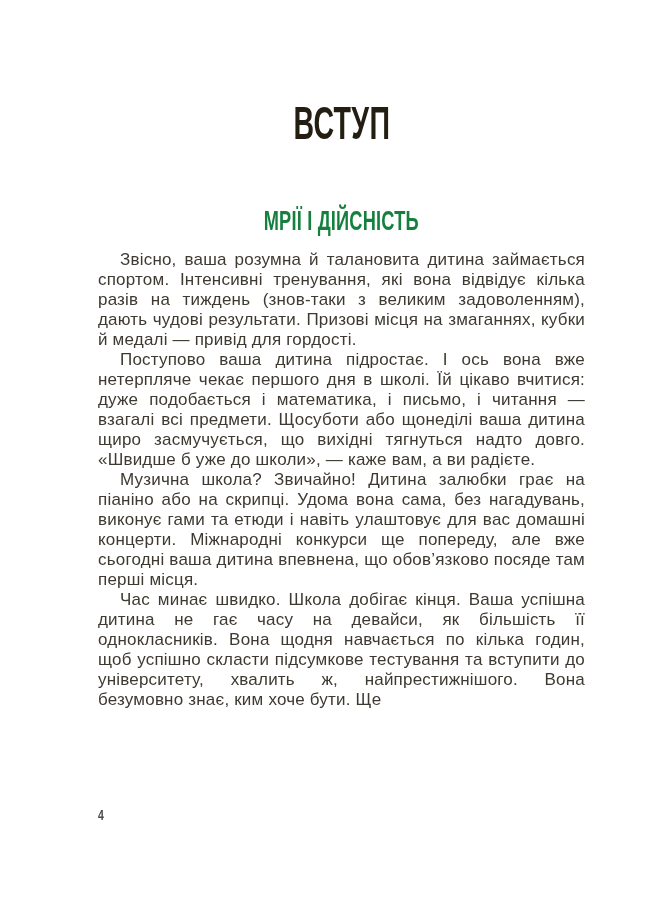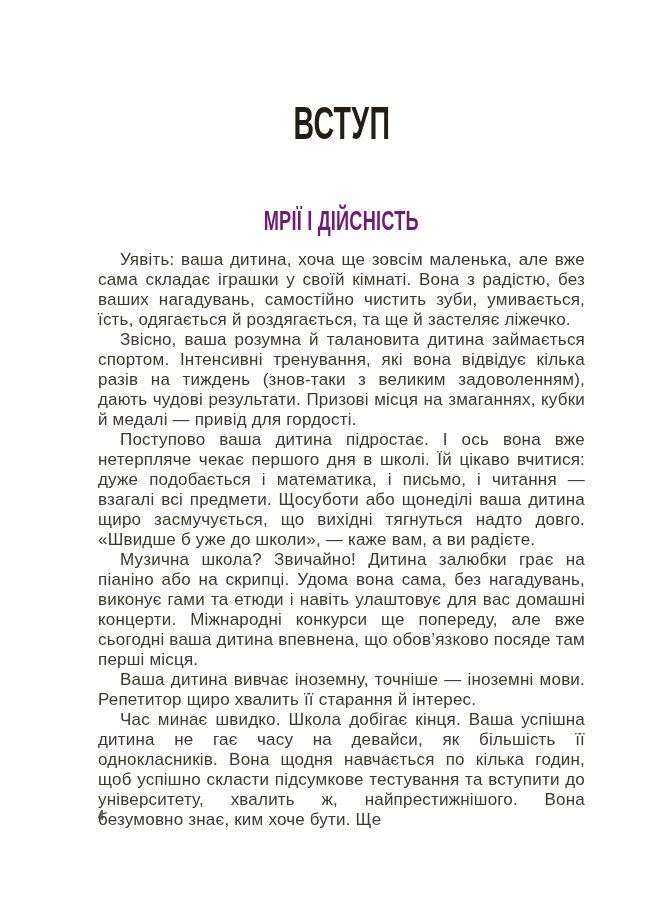--- a/index.html
+++ b/index.html
@@ -35,21 +35,21 @@
   }
   .section-heading {
     position: absolute;
     top: 206px;
     left: 98px;
     width: 487px;
     text-align: center;
     font-size: 28px;
     line-height: 29px;
     font-weight: bold;
-    color: #701a75;
+    color: #15803d;
   }
   .section-heading .condensed {
     display: inline-block;
     transform: scaleX(0.65);
     transform-origin: center;
     white-space: nowrap;
     letter-spacing: 0.3px;
   }
   .body-text {
     position: absolute;
@@ -85,23 +85,21 @@
 </head>
 <body>
 
 <div class="page">
 
   <h1 class="chapter-title" style="margin:0;"><span class="condensed">ВСТУП</span></h1>
 
   <h2 class="section-heading" style="margin:0;"><span class="condensed">МРІЇ І ДІЙСНІСТЬ</span></h2>
 
   <div class="body-text">
-    <p>Уявіть: ваша дитина, хоча ще зовсім маленька, але вже сама складає іграшки у своїй кімнаті. Вона з радістю, без ваших нагадувань, самостійно чистить зуби, умивається, їсть, одягається й роздягається, та ще й застеляє ліжечко.</p>
     <p>Звісно, ваша розумна й талановита дитина займається спортом. Інтенсивні тренування, які вона відвідує кілька разів на тиждень (знов-таки з великим задоволенням), дають чудові результати. Призові місця на змаганнях, кубки й медалі — привід для гордості.</p>
     <p>Поступово ваша дитина підростає. І ось вона вже нетерпляче чекає першого дня в школі. Їй цікаво вчитися: дуже подобається і математика, і письмо, і читання — взагалі всі предмети. Щосуботи або щонеділі ваша дитина щиро засмучується, що вихідні тягнуться надто довго. «Швидше б уже до школи», — каже вам, а ви радієте.</p>
     <p>Музична школа? Звичайно! Дитина залюбки грає на піаніно або на скрипці. Удома вона сама, без нагадувань, виконує гами та етюди і навіть улаштовує для вас домашні концерти. Міжнародні конкурси ще попереду, але вже сьогодні ваша дитина впевнена, що обов’язково посяде там перші місця.</p>
-    <p>Ваша дитина вивчає іноземну, точніше — іноземні мови. Репетитор щиро хвалить її старання й інтерес.</p>
     <p>Час минає швидко. Школа добігає кінця. Ваша успішна дитина не гає часу на девайси, як більшість її однокласників. Вона щодня навчається по кілька годин, щоб успішно скласти підсумкове тестування та вступити до університету, хвалить ж, найпрестижнішого. Вона безумовно знає, ким хоче бути. Ще</p>
   </div>
 
   <div class="page-number"><span class="condensed">4</span></div>
 
 </div>
 
 </body></html>

